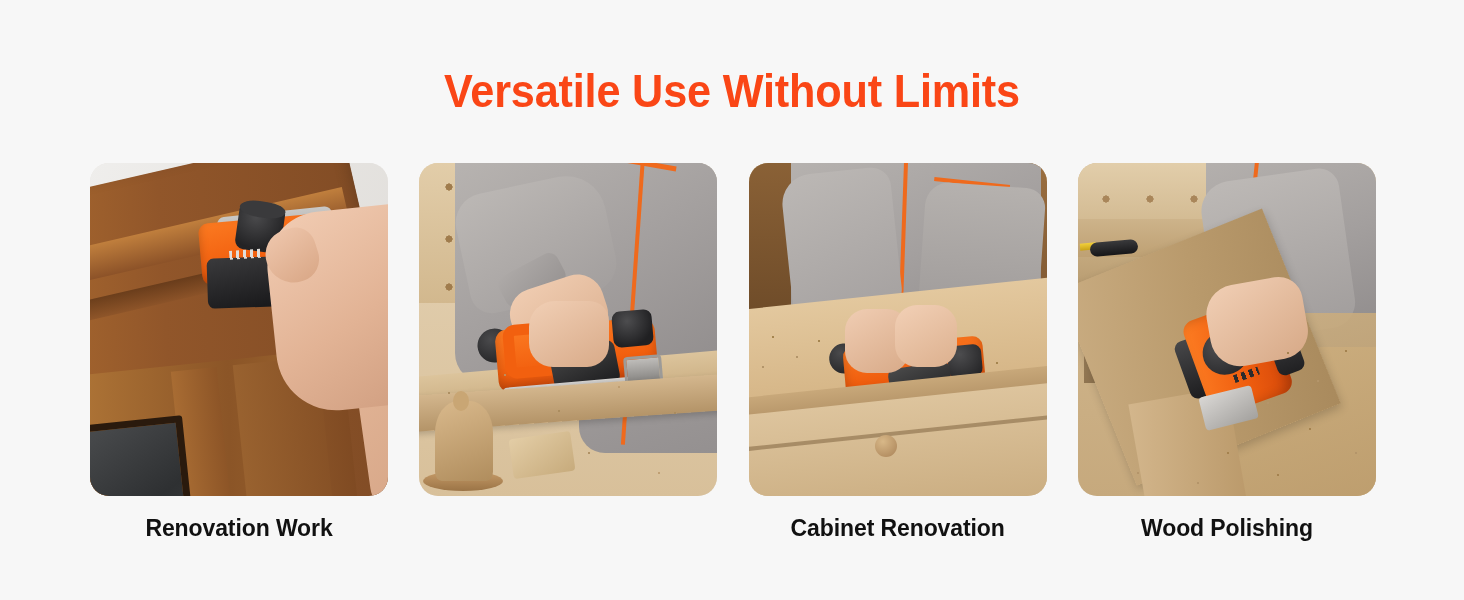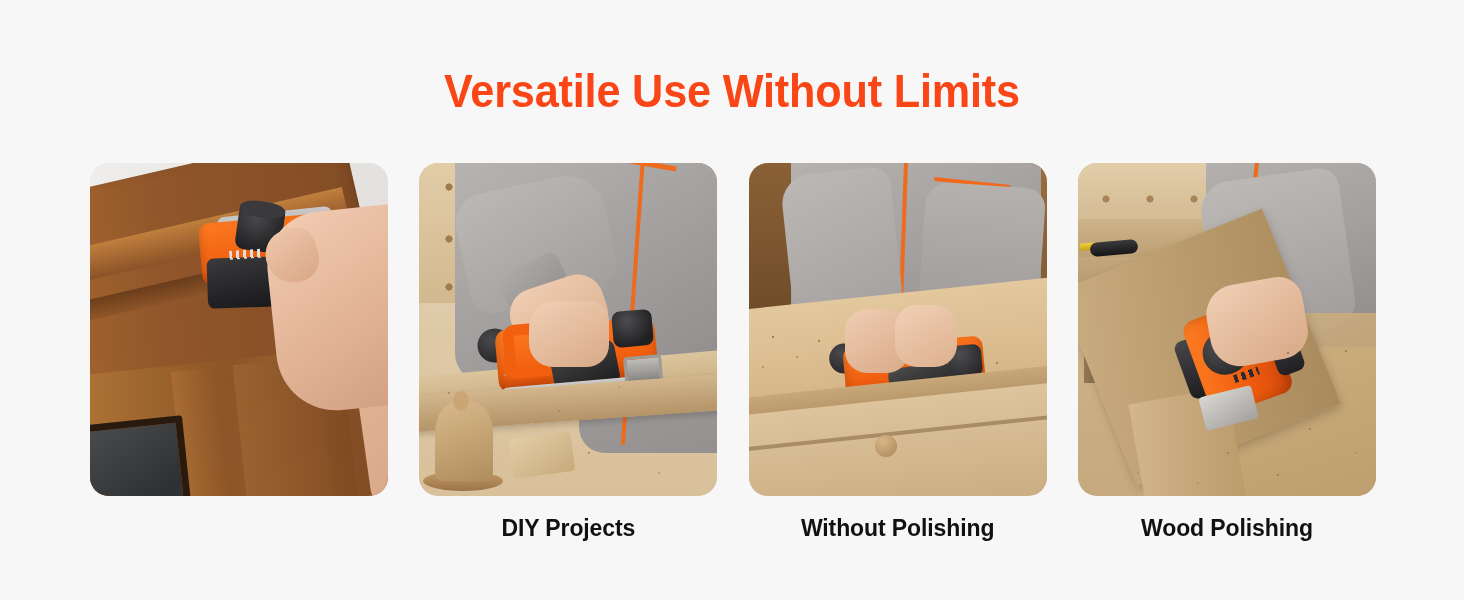--- a/index.html
+++ b/index.html
@@ -576,20 +576,21 @@
           <div class="s1-body"></div>
           <div class="s1-grip"></div>
           <div class="s1-batt"></div>
           <div class="s1-knob"></div>
           <div class="s1-knobtop"></div>
           <div class="s1-vent"></div>
         </div>
         <div class="s1-hand"></div>
         <div class="s1-thumb"></div>
       </div>
+      <div class="caption">Renovation Work</div>
     </div>
 
     <div class="card">
       <div class="photo">
         <div class="s2-bg"></div>
         <div class="s2-back"></div>
         <div class="s2-holes"></div>
         <div class="s2-jacket-r"></div>
         <div class="s2-jacket"></div>
         <div class="s2-pipe"></div>
@@ -608,21 +609,20 @@
           <div class="s2-tchute"></div>
         </div>
         <div class="s2-fist"></div>
         <div class="s2-plank"></div>
         <div class="s2-dust"></div>
         <div class="s2-figbase"></div>
         <div class="s2-figurine"></div>
         <div class="s2-fighead"></div>
         <div class="s2-block"></div>
       </div>
-      <div class="caption">DIY Projects</div>
     </div>
 
     <div class="card">
       <div class="photo">
         <div class="s3-bg"></div>
         <div class="s3-wall"></div>
         <div class="s3-dark"></div>
         <div class="s3-darkr"></div>
         <div class="s3-jacket"></div>
         <div class="s3-zip"></div>
@@ -640,21 +640,21 @@
           <div class="s3-tshoe"></div>
           <div class="s3-tchute"></div>
         </div>
         <div class="s3-handL"></div>
         <div class="s3-handR"></div>
         <div class="s3-edge"></div>
         <div class="s3-front"></div>
         <div class="s3-drawerline"></div>
         <div class="s3-knob"></div>
       </div>
-      <div class="caption">Without Polishing</div>
+      <div class="caption">Cabinet Renovation</div>
     </div>
 
     <div class="card">
       <div class="photo">
         <div class="s4-bg"></div>
         <div class="s4-backboard"></div>
         <div class="s4-bholes"></div>
         <div class="s4-benchtop"></div>
         <div class="s4-bench2"></div>
         <div class="s4-benchleg"></div>

